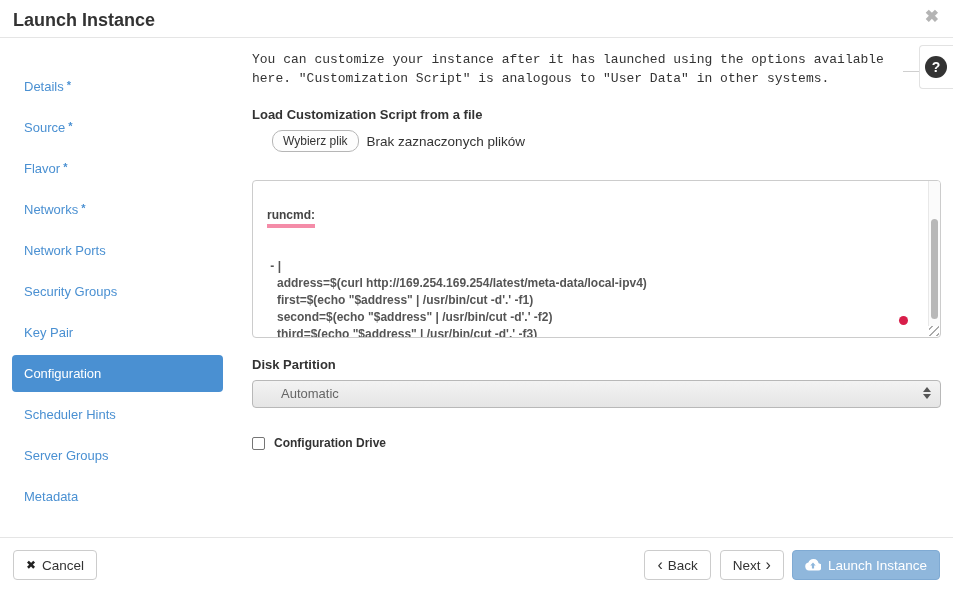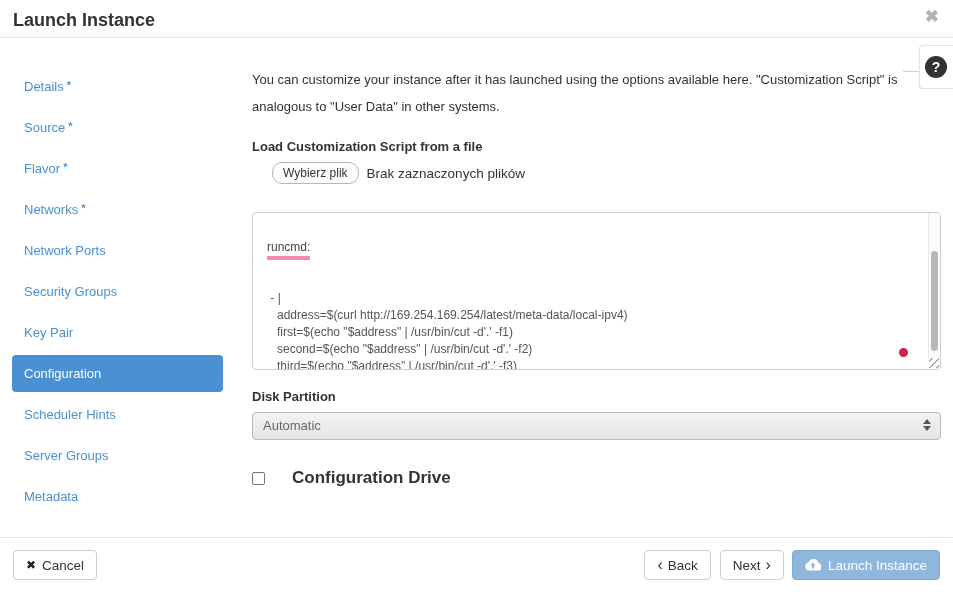--- a/index.html
+++ b/index.html
@@ -18,49 +18,49 @@
   .nav-item sup { font-weight:bold; margin-left:3px; font-size:11px; top:-2px; position:relative; }
   .nav-item.active { background:var(--accent); color:#fff; }
 
   
   .help-btn { position:absolute; top:45px; right:0; width:34px; height:44px; background:#fff; border:1px solid #e2e2e2; border-right:none; border-radius:4px 0 0 4px; cursor:pointer; display:flex; align-items:center; justify-content:flex-start; padding-left:5px; }
   .help-line { position:absolute; top:71px; right:34px; width:16px; height:1px; background:#cfcfcf; }
   .help-circle { width:22px; height:22px; border-radius:50%; background:#333; color:#fff; font-weight:bold; font-size:14px; display:flex; align-items:center; justify-content:center; }
 
   
   .content { position:absolute; top:38px; left:252px; width:689px; }
-  .intro { margin-top:28px; font-size:13px; line-height:27px; color:#333; width:660px; }
+  .intro { margin-top:12px; font-size:13px; line-height:19px; color:#333; width:660px;font-family:Liberation Mono, monospace; }
   .sec-label { margin-top:19px; font-size:13px; font-weight:bold; color:#333; }
   .file-row { margin-top:8px; display:flex; align-items:center;padding-left:20px; }
   .file-btn { font-size:12px; color:#333; background:#fdfdfd; border:1px solid #b6b6b6; border-radius:10px; padding:3px 10px; cursor:pointer; font-family:inherit; }
   .file-status { margin-left:8px; font-size:13.5px; color:#333; }
   .script-row { margin-top:22px; display:flex; justify-content:space-between; align-items:baseline; }
   .content-size { font-size:13px; color:#333; }
 
   
   .ta { position:relative; margin-top:6px; width:689px; height:158px; border:1px solid #ccc; border-radius:4px; background:#fff; overflow:hidden; cursor:text; }
-  .ta-inner { position:absolute; left:14px; top:-8px; right:16px; font-size:12px; line-height:17px; color:#555; white-space:pre; }
+  .ta-inner { position:absolute; left:14px; top:-8px; right:16px; font-size:12px; line-height:17px; color:#555; white-space:pre;font-weight:bold; }
   .script-line { height:17px; white-space:pre; }
   .line-partial { display:inline-block; border-bottom:4px solid var(--squiggle); color:#444; }
   .ta-scroll { position:absolute; top:0; right:0; bottom:11px; width:12px; background:#fbfbfb; border-left:1px solid #e8e8e8; }
   .ta-thumb { position:absolute; left:2px; top:38px; width:7px; height:100px; border-radius:4px; background:#b8b8b8; }
   .ta-grip { position:absolute; right:1px; bottom:1px; width:10px; height:10px;
     background:repeating-linear-gradient(135deg, transparent 0 2px, #aaa 2px 3px, transparent 3px 5px); }
   .red-dot { position:absolute; left:646px; top:135px; width:9px; height:9px; border-radius:50%; background:var(--dot); }
 
   
-  .select { position:relative; margin-top:8px; width:689px; height:28px; border:1px solid #b8b8b8; border-radius:4px; background:linear-gradient(#f3f3f3,#e5e5e5); font-size:13px; color:#666; line-height:26px; padding-left:10px; cursor:pointer; }
+  .select { position:relative; margin-top:8px; width:689px; height:28px; border:1px solid #b8b8b8; border-radius:4px; background:linear-gradient(#f3f3f3,#e5e5e5); font-size:13px; color:#666; line-height:26px; padding-left:28px; cursor:pointer; }
   .select-arrows { position:absolute; right:9px; top:6px; display:flex; flex-direction:column; gap:2px; }
   .arr-up { width:0; height:0; border-left:4px solid transparent; border-right:4px solid transparent; border-bottom:5px solid #555; }
   .arr-dn { width:0; height:0; border-left:4px solid transparent; border-right:4px solid transparent; border-top:5px solid #555; }
 
   
   .check-row { margin-top:28px; display:flex; align-items:center; }
   .checkbox { width:13px; height:13px; border:1px solid #757575; border-radius:2px; background:#fff; cursor:pointer; }
-  .check-label { margin-left:27px; font-size:17px; font-weight:bold; color:#333; }
+  .check-label { margin-left:9px; font-size:12px; font-weight:bold; color:#333; }
 
   
   .ftr { position:absolute; bottom:0; left:0; right:0; height:55px; border-top:1px solid #e5e5e5; background:#fff; padding:12px 13px 0 13px; display:flex; align-items:flex-start; }
   .btn { height:30px; border-radius:4px; font-size:13.5px; font-family:inherit; display:inline-flex; align-items:center; cursor:pointer; padding:0 12px; }
   .btn-default { background:#fff; border:1px solid #ccc; color:#333; }
   .btn-launch { background:var(--launch); border:1px solid #7faad3; color:#fff; margin-left:8px; }
   .ftr-right { margin-left:auto; display:flex; }
   .ftr-right .btn-default { margin-left:9px; }
   .icon-x { font-size:12px; margin-right:6px; color:#222; }
   .chev { font-size:16px; line-height:1; }

